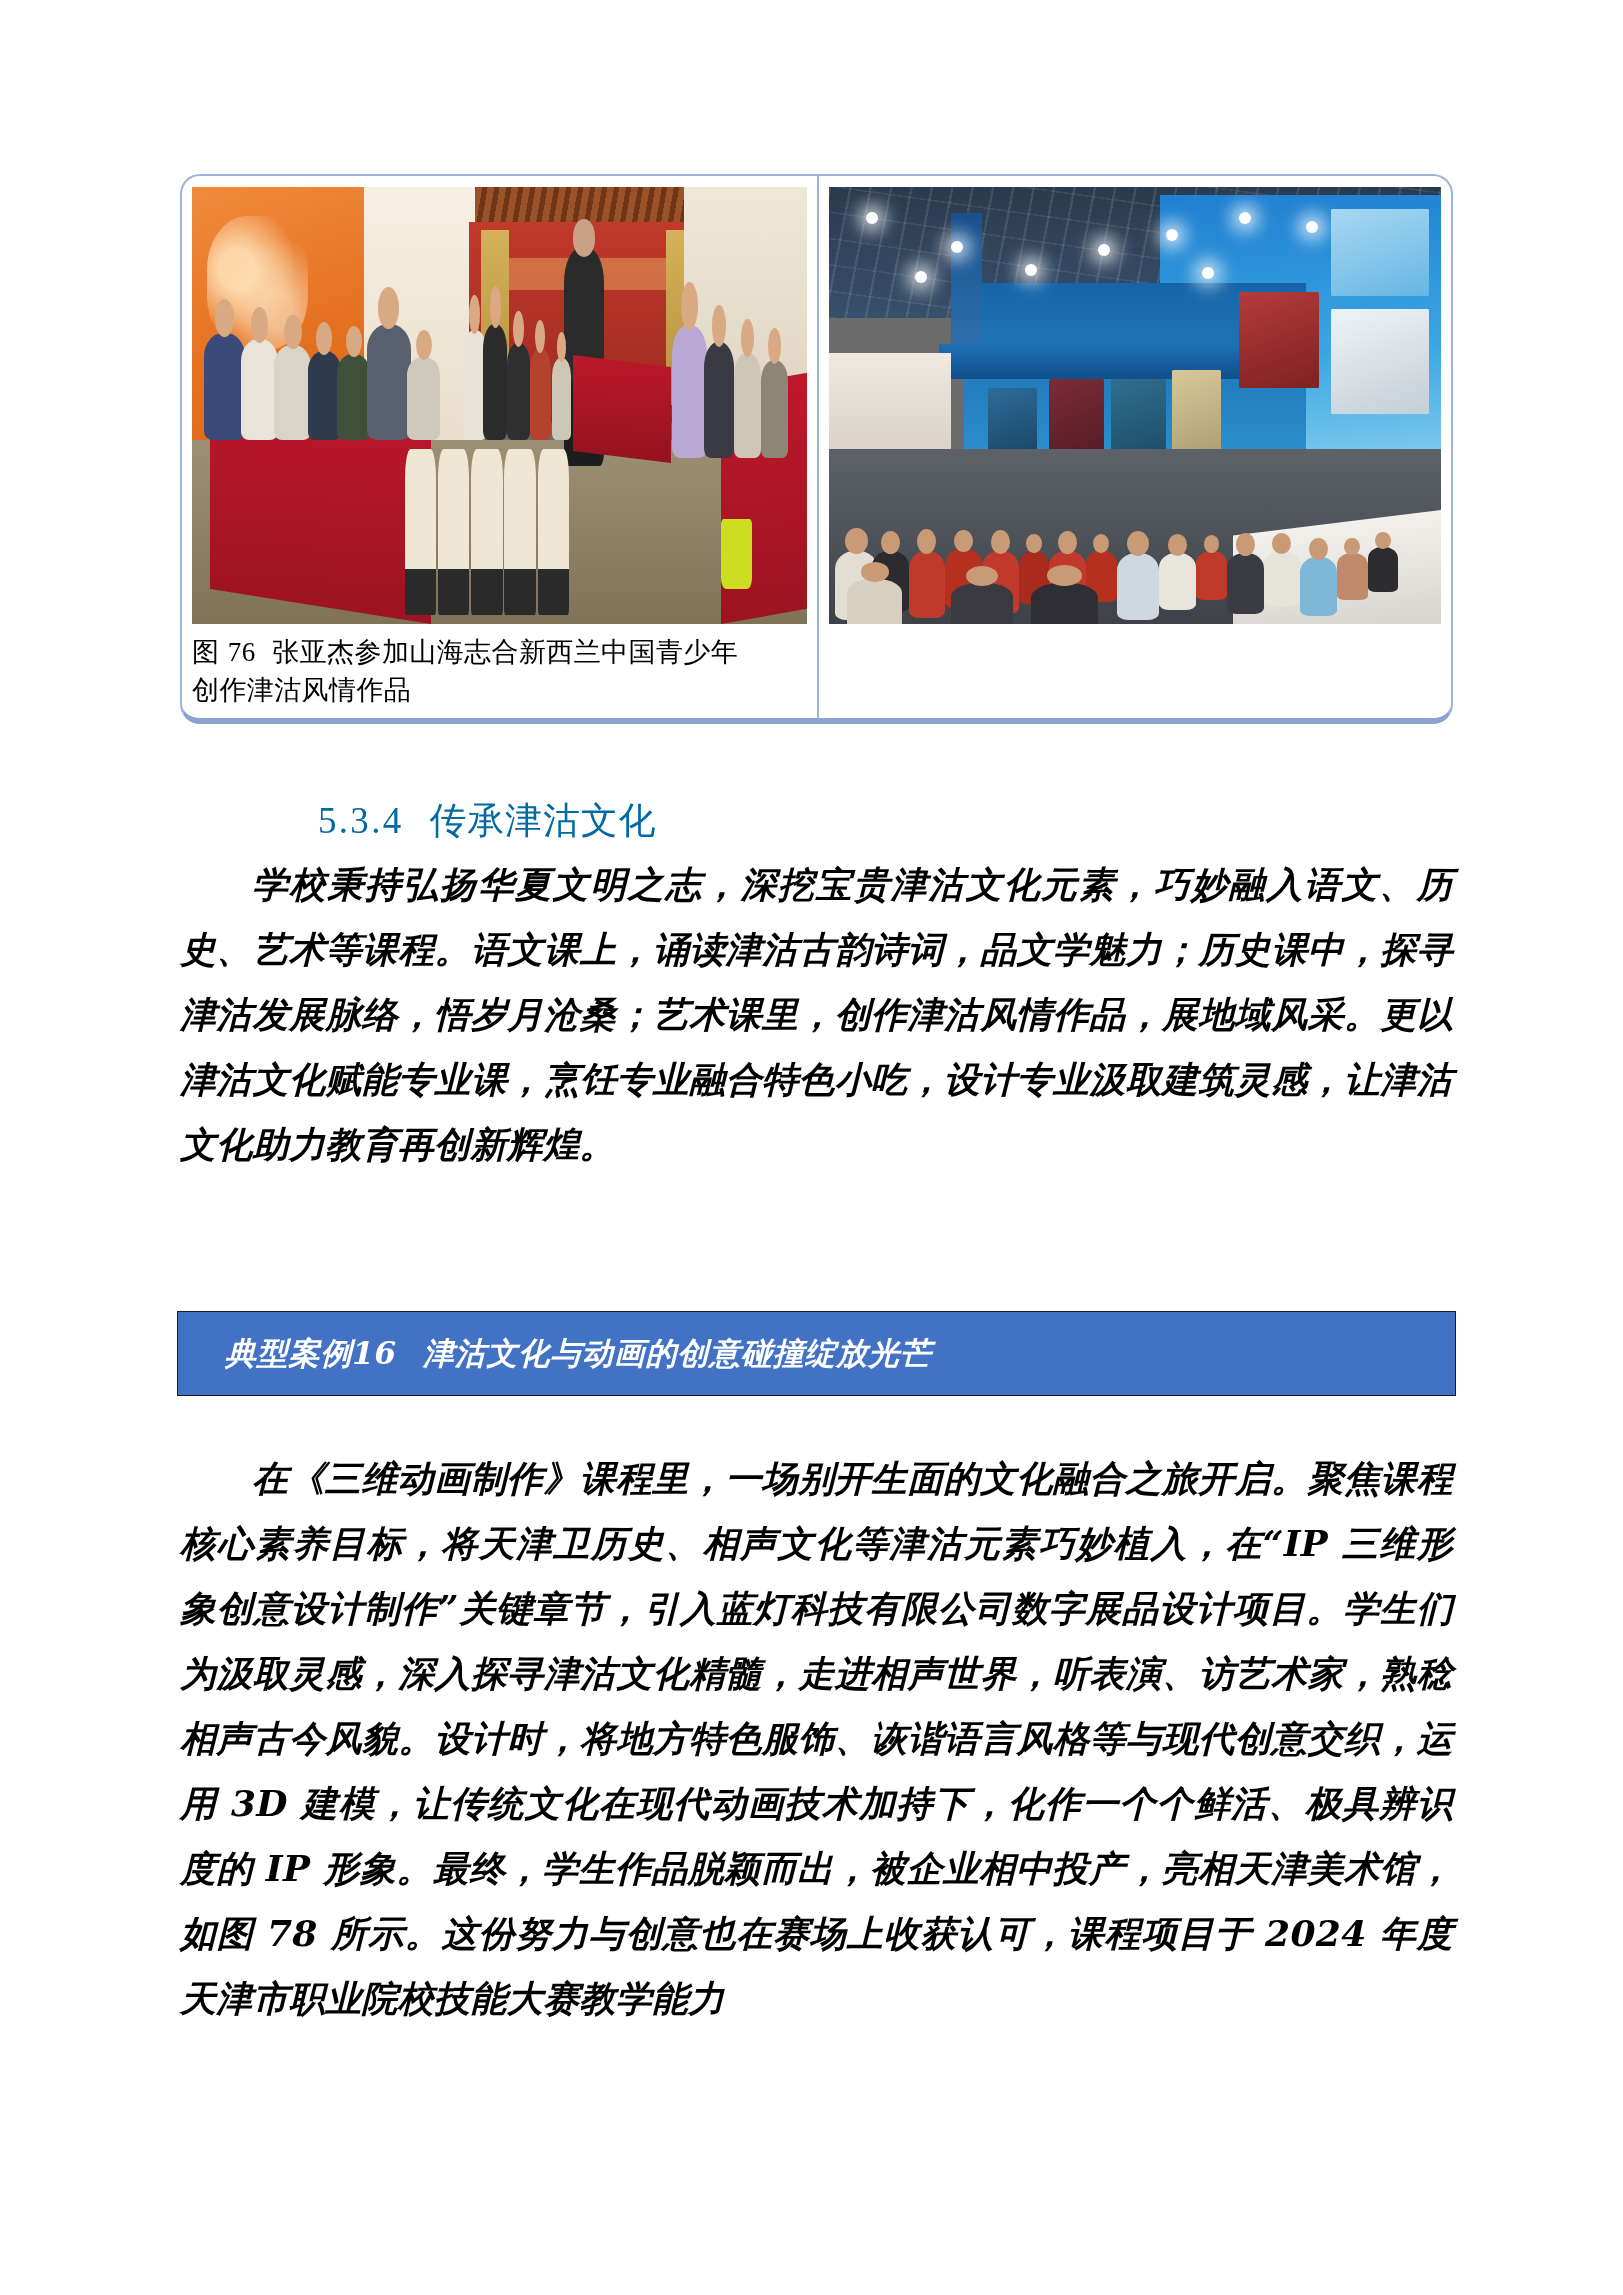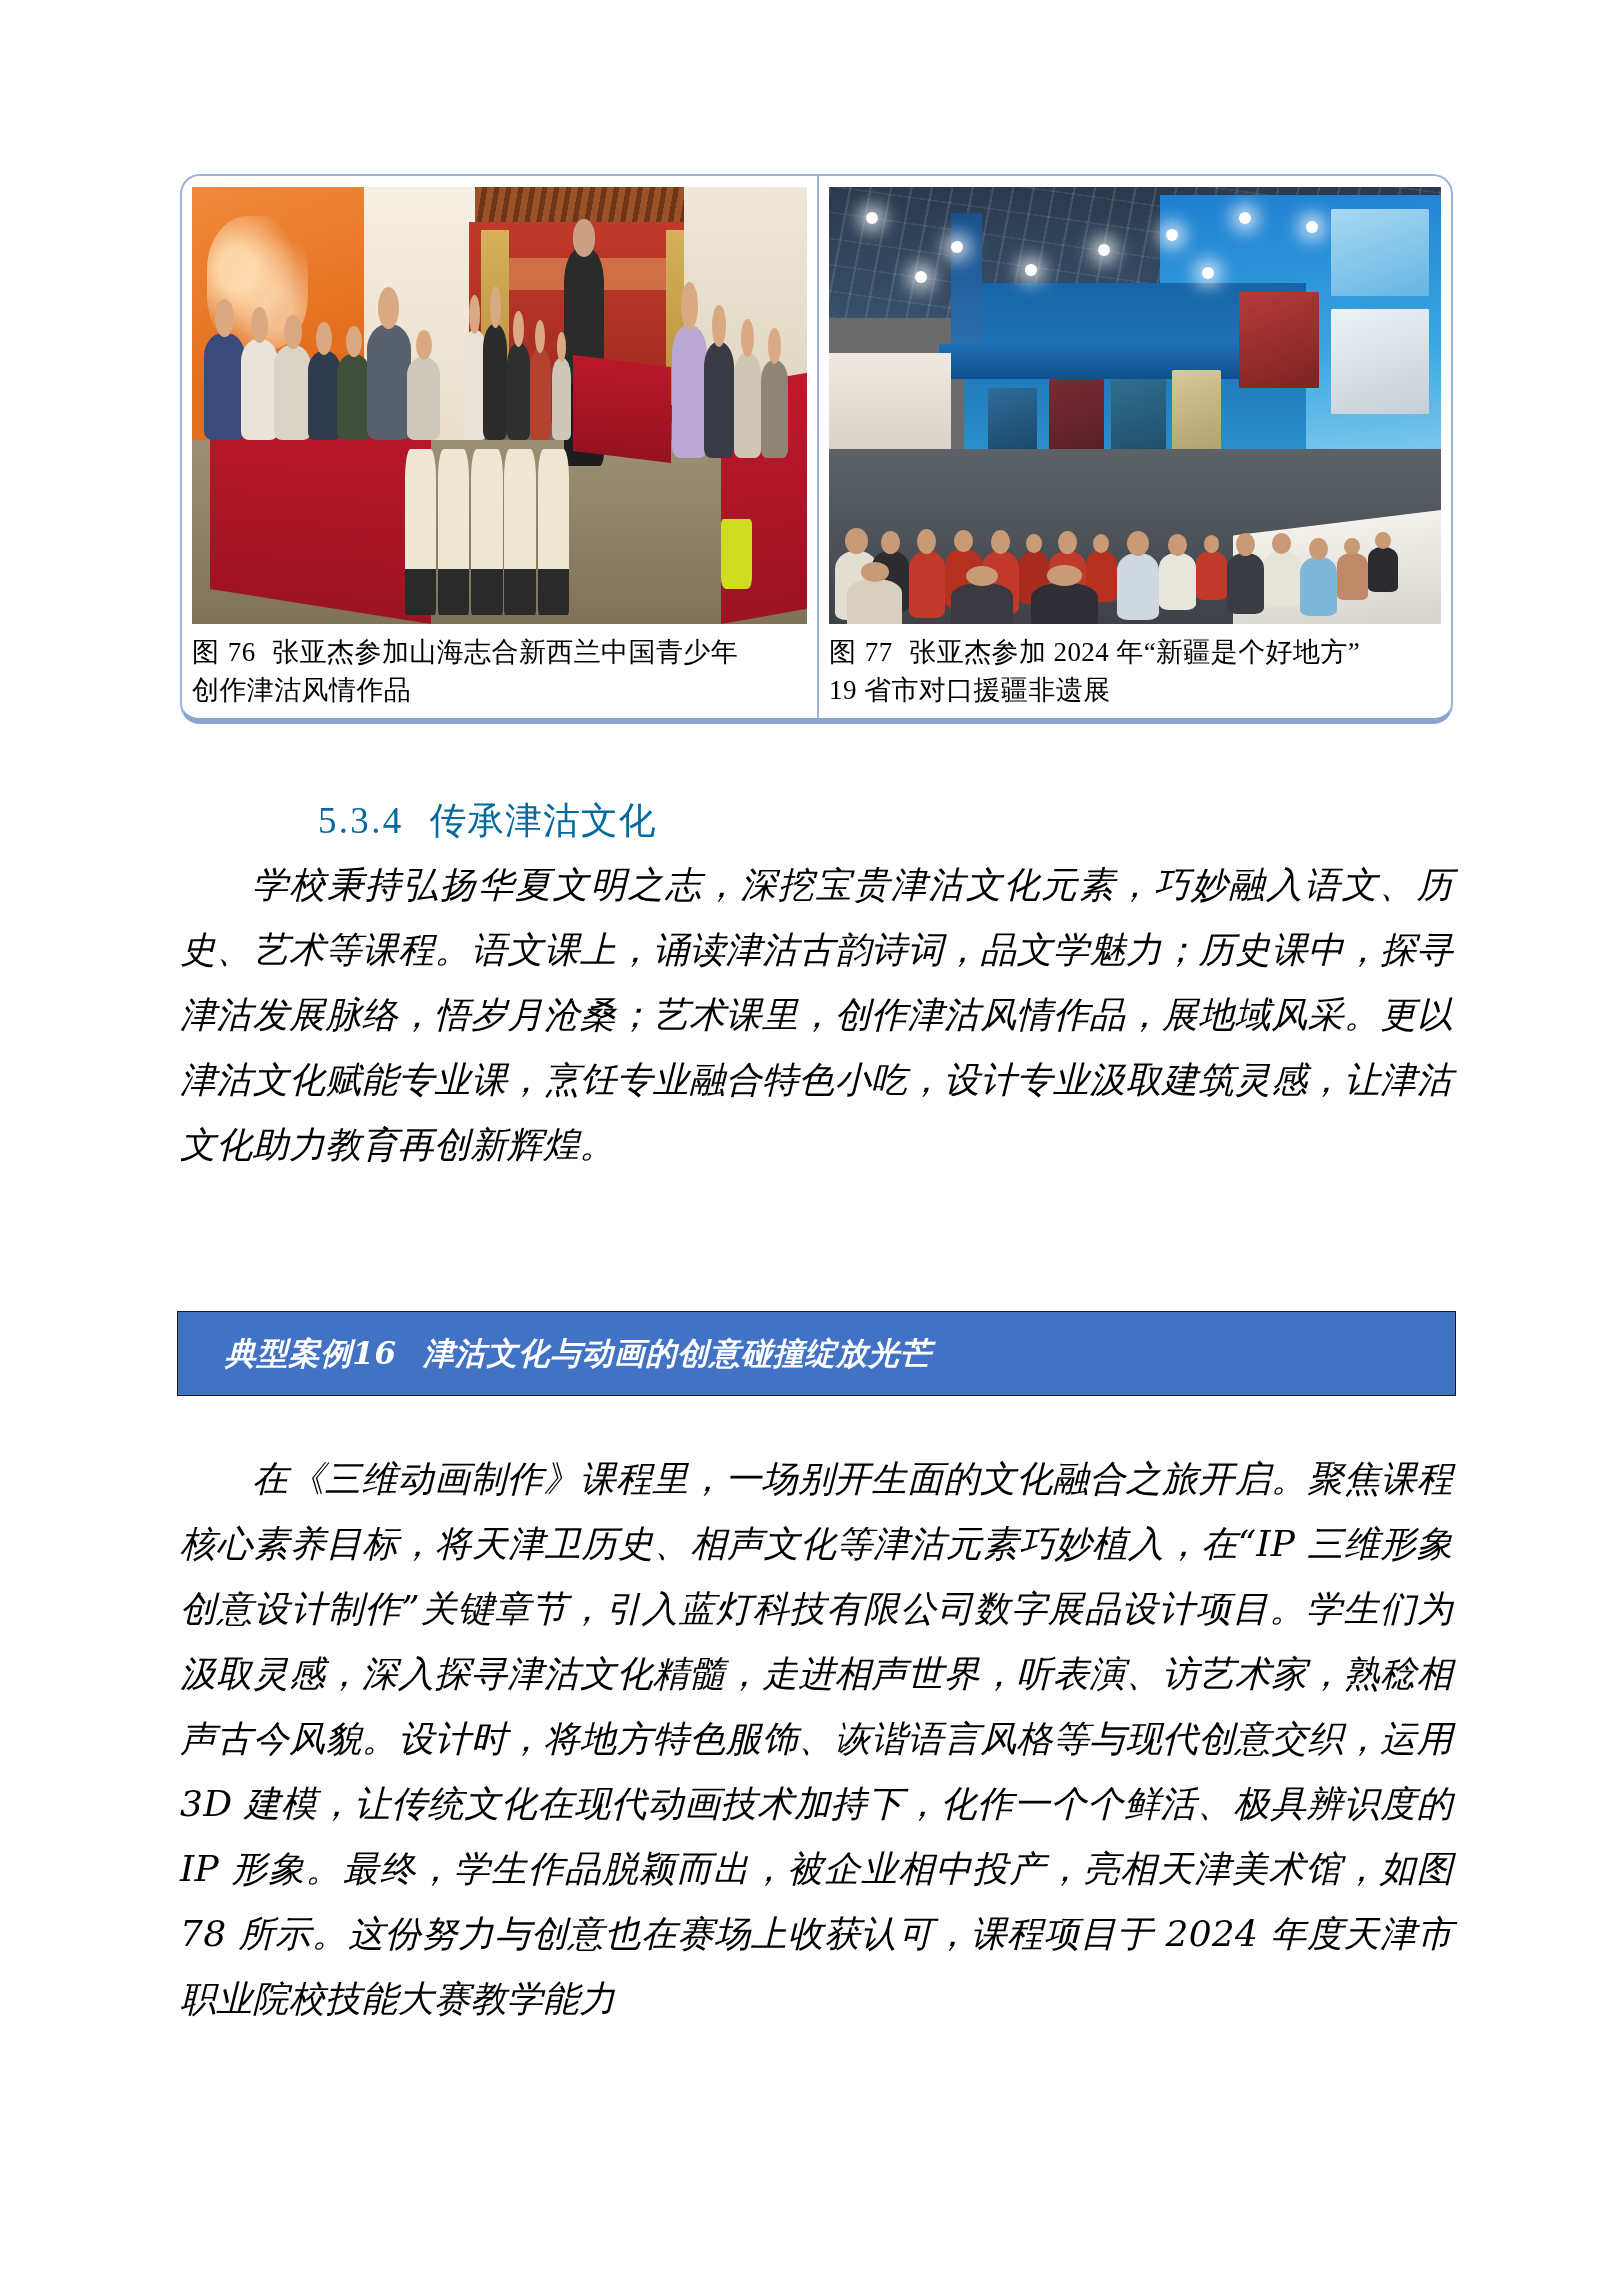--- a/index.html
+++ b/index.html
@@ -96,20 +96,21 @@
     text-align: justify;
     text-justify: inter-ideograph;
     letter-spacing: 0.3px;
     color: #000;
     font-style: italic;
     font-weight: 500;
   }
   .body-block p {
     margin: 0;
     text-indent: 2em;
+    font-weight: bold;
   }
   #para-1 { top: 852px; }
   #para-2 { top: 1446px; }
 
   
   .case-banner {
     position: absolute;
     left: 177px;
     top: 1311px;
     width: 1279px;
@@ -412,24 +413,20 @@
           <div class="p2-head" style="left:71%; bottom:9%;  width:6%;  height:27%; background:#e6e3d8;"></div>
           <div class="p2-head" style="left:77%; bottom:4%;  width:6%;  height:29%; background:#7fb7d8;"></div>
           <div class="p2-head" style="left:83%; bottom:12%; width:5%;  height:23%; background:#c08a6a;"></div>
           <div class="p2-head" style="left:88%; bottom:16%; width:5%;  height:22%; background:#2b2b30;"></div>
           <div class="p2-head" style="left:3%;  bottom:-4%; width:9%;  height:26%; background:#d9cfc0;"></div>
           <div class="p2-head" style="left:20%; bottom:-6%; width:10%; height:26%; background:#3a3a40;"></div>
           <div class="p2-head" style="left:33%; bottom:-7%; width:11%; height:27%; background:#2e2e34;"></div>
         </div>
       </div>
 
-      <div class="fig-caption">
-        <span>图</span><span class="gap-s"></span><span>77</span><span class="gap"></span><span>张亚杰参加 2024 年“新疆是个好地方”</span><br>
-        <span>19 省市对口援疆非遗展</span>
-      </div>
     </div>
   </div>
 
   <div class="section-heading">
     <span class="num">5.3.4</span><span class="gap"></span><span>传承津沽文化</span>
   </div>
 
   <div class="body-block" id="para-1">
     <p>学校秉持弘扬华夏文明之志，深挖宝贵津沽文化元素，巧妙融入语文、历史、艺术等课程。语文课上，诵读津沽古韵诗词，品文学魅力；历史课中，探寻津沽发展脉络，悟岁月沧桑；艺术课里，创作津沽风情作品，展地域风采。更以津沽文化赋能专业课，烹饪专业融合特色小吃，设计专业汲取建筑灵感，让津沽文化助力教育再创新辉煌。</p>
   </div>

